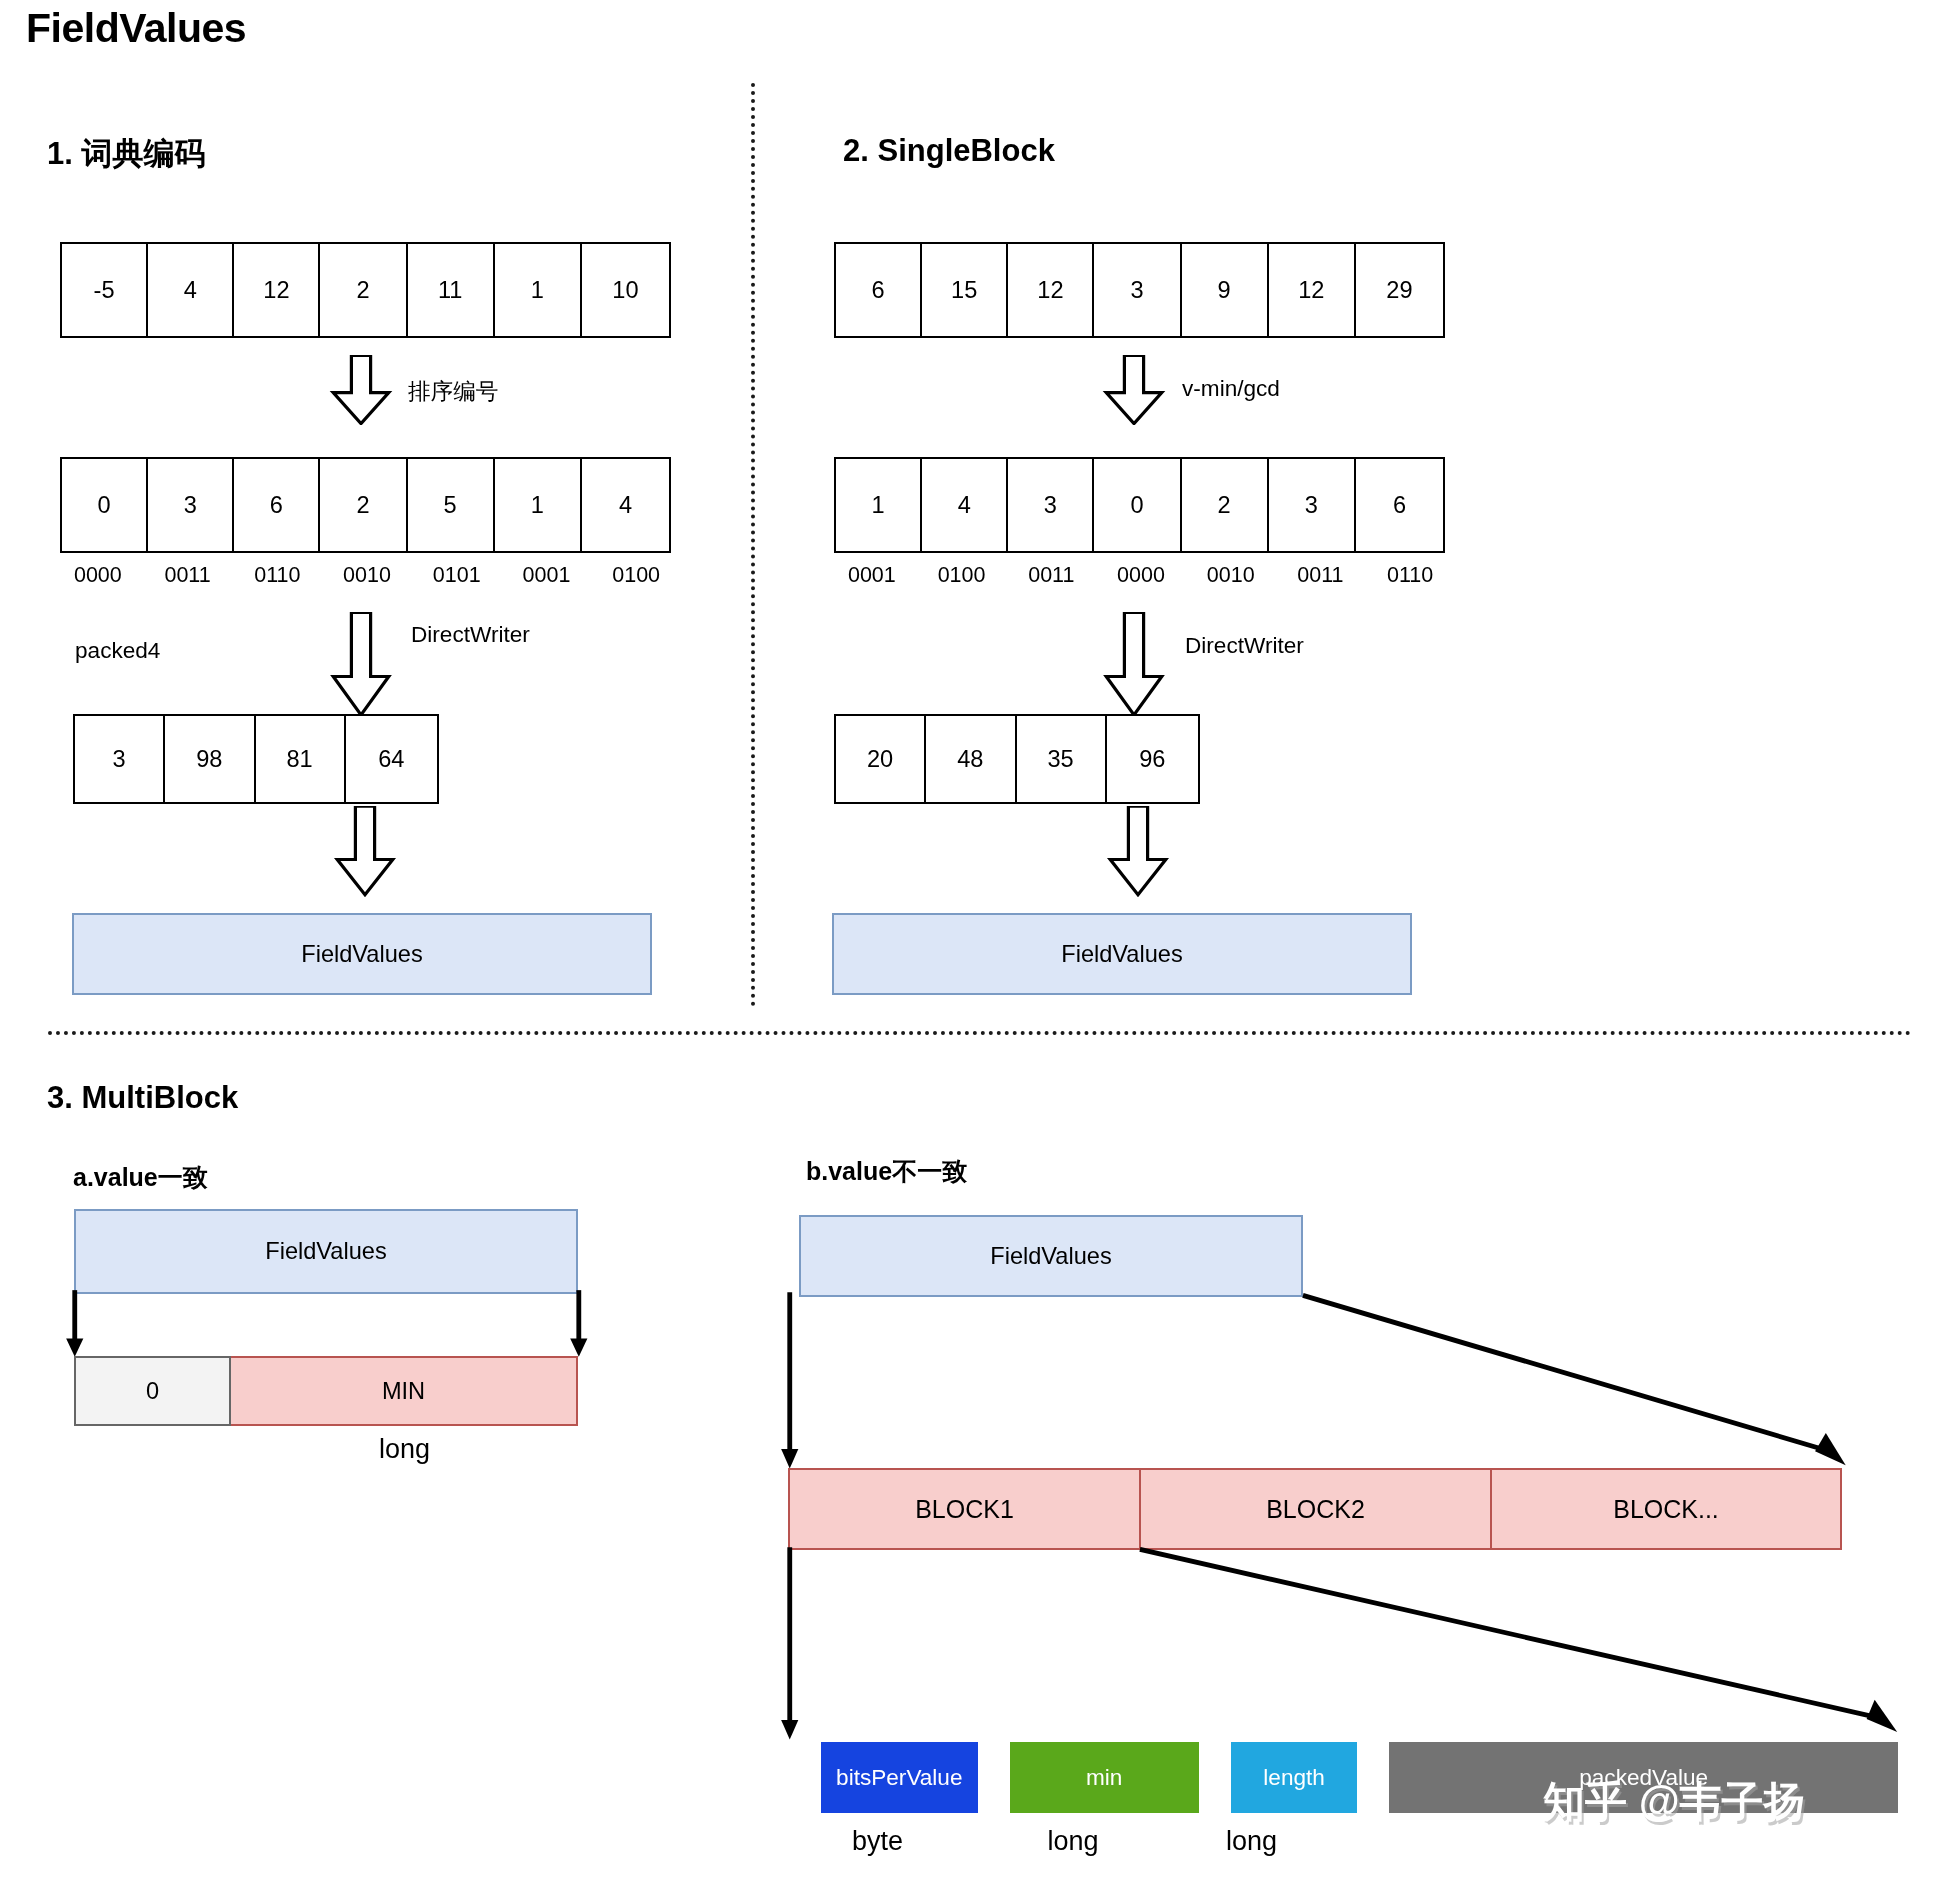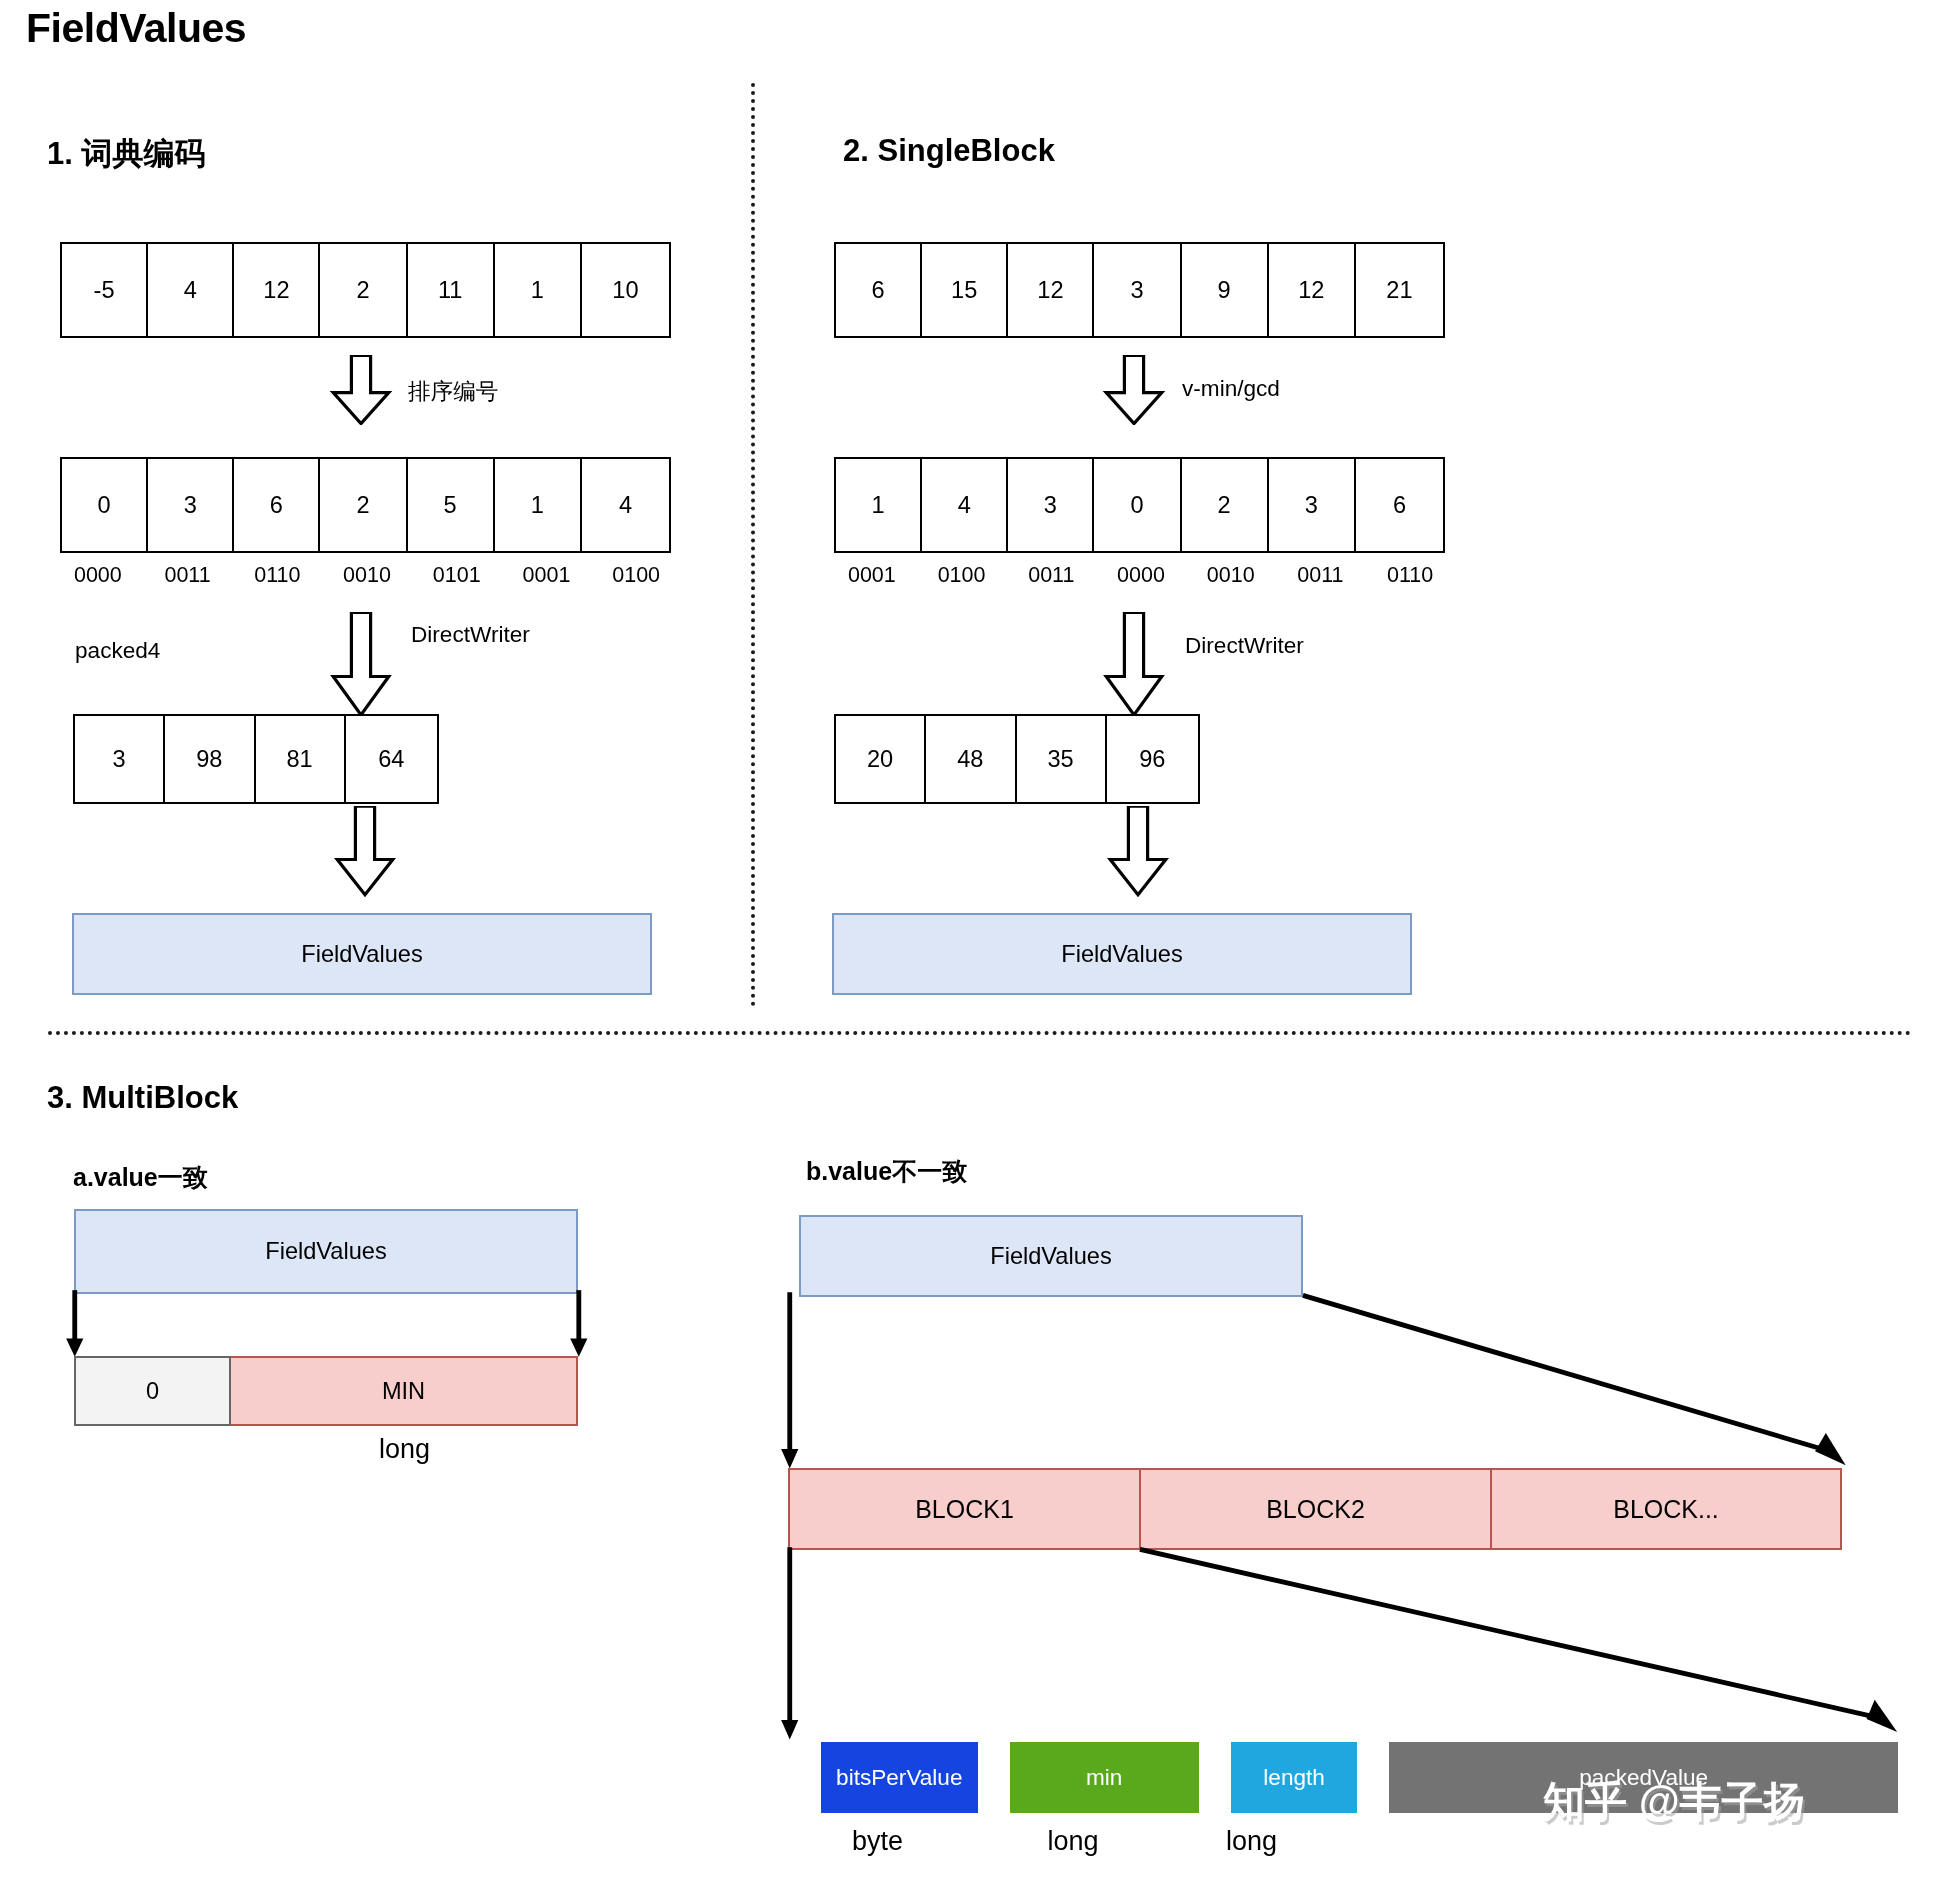--- a/index.html
+++ b/index.html
@@ -189,21 +189,21 @@
 
   <div class="abs sec-title" style="left:843px; top:133px;">2. SingleBlock</div>
 
   <div class="abs strip" style="left:834px; top:242px; width:611px; height:96px;">
     <div class="cell" style="width:87px">6</div>
     <div class="cell" style="width:87px">15</div>
     <div class="cell" style="width:87px">12</div>
     <div class="cell" style="width:88px">3</div>
     <div class="cell" style="width:88px">9</div>
     <div class="cell" style="width:88px">12</div>
-    <div class="cell" style="width:88px">21</div>
+    <div class="cell" style="width:88px">29</div>
   </div>
 
   <div class="abs blockarrow" style="left:1102px; top:355px; width:64px; height:70px;">
     <svg width="64" height="70" viewBox="0 0 120 130">
       <polygon points="42,0 78,0 78,70 112,70 60,128 8,70 42,70" fill="#ffffff" stroke="#000000" stroke-width="6"></polygon>
     </svg>
   </div>
   <div class="abs proc-label" style="left:1182px; top:376px;">v-min/gcd</div>
 
   <div class="abs strip" style="left:834px; top:457px; width:611px; height:96px;">

